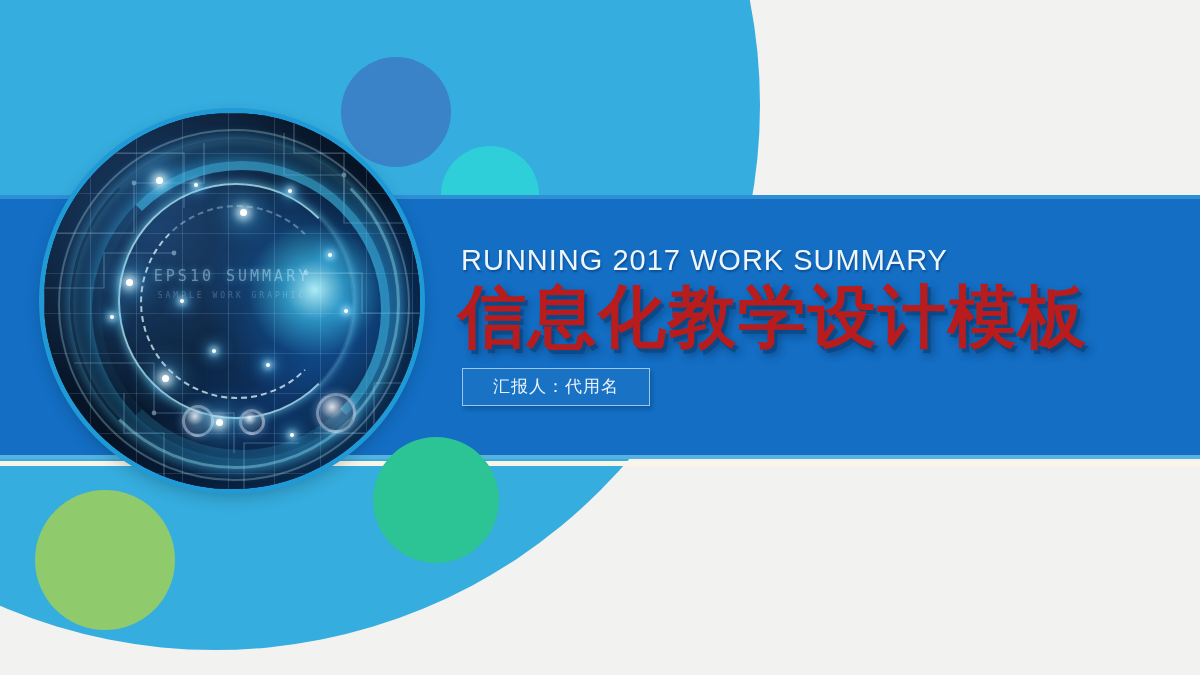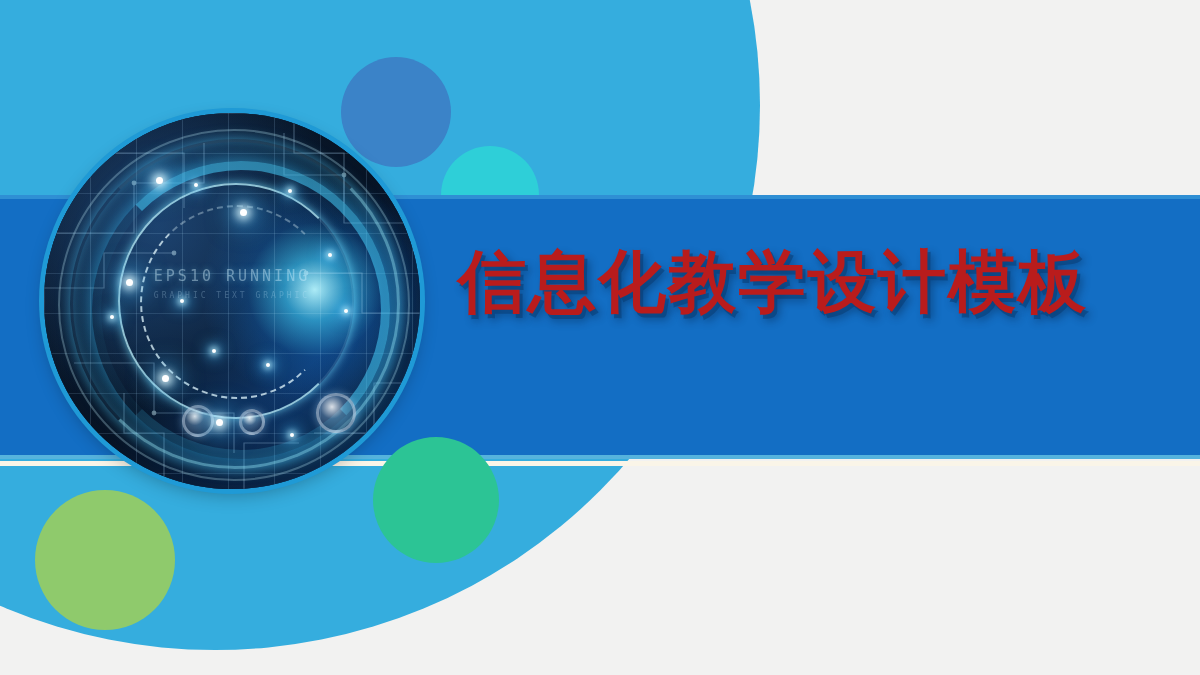--- a/index.html
+++ b/index.html
@@ -301,24 +301,26 @@
       <div class="spark big" style="left:82px; top:166px;"></div>
       <div class="spark" style="left:66px; top:202px;"></div>
       <div class="spark big" style="left:118px; top:262px;"></div>
       <div class="spark" style="left:168px; top:236px;"></div>
       <div class="spark" style="left:222px; top:250px;"></div>
       <div class="spark big" style="left:172px; top:306px;"></div>
       <div class="spark" style="left:246px; top:320px;"></div>
       <div class="spark" style="left:300px; top:196px;"></div>
       <div class="spark" style="left:136px; top:186px;"></div>
 
-      <div class="hero-text">EPS10 RUNNING</div>
-      <div class="hero-subtext">GRAPHIC TEXT GRAPHIC</div>
+      <div class="hero-text">EPS10 SUMMARY</div>
+      <div class="hero-subtext">SAMPLE WORK GRAPHIC</div>
     </div>
   </div>
 
   <div class="text-block">
+    <div class="eyebrow">RUNNING 2017 WORK SUMMARY</div>
     <h1 class="headline">信息化教学设计模板</h1>
     <div class="meta-row">
+      <div class="meta-box">汇报人：代用名</div>
     </div>
   </div>
 
 </div>
 
 </body></html>

